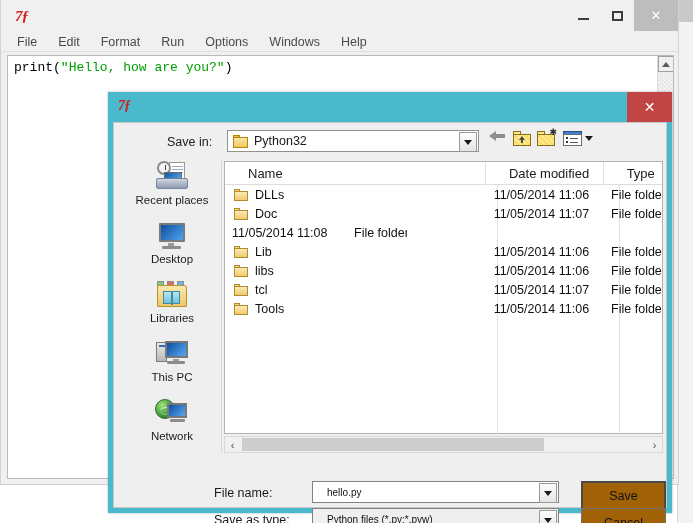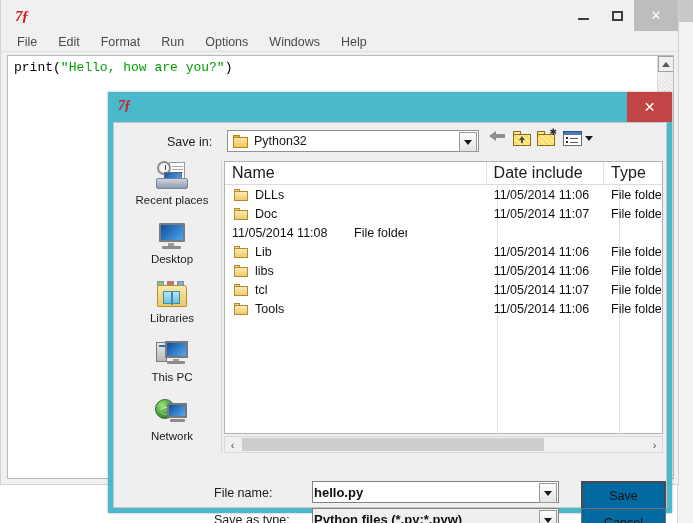--- a/index.html
+++ b/index.html
@@ -276,22 +276,22 @@
     display:block; width:0;height:0;
     border-left:5px solid transparent;border-right:5px solid transparent;
     border-bottom:5px solid #6b9fd2;
   }
   .fl-header {
     position:relative; height:23px; width:100%;
     background:#ffffff; border-bottom:1px solid #dcdcdc;
     display:flex; align-items:center;
   }
   .fl-col {
-    position:relative; font-size:16px; color:#1b1b1b;
-    height:23px; display:flex; align-items:center; padding-left:7px;
+    position:relative; font-size:13px; color:#1b1b1b;
+    height:23px; display:flex; align-items:center; padding-left:23px;
     border-right:1px solid #e2e2e2;
   }
   .col-name { width:272px; }
   .col-date { width:122px; }
   .col-type { width:60px; border-right:none; }
   .fl-rows { position:relative; }
   .fl-row { height:19px; display:flex; align-items:center; font-size:12.5px; color:#111; }
   .cell-name { width:272px; display:flex; align-items:center; padding-left:9px; }
   .cell-date { width:122px; padding-left:7px; }
   .cell-type { width:60px; padding-left:7px; white-space:nowrap; overflow:hidden; }
@@ -332,24 +332,24 @@
   .in-filename {
     position:absolute; left:198px; top:358px; width:247px; height:22px;
     background:#ffffff; border:1px solid #828282;
     display:flex; align-items:center;
   }
   .in-filetype {
     position:absolute; left:198px; top:385px; width:247px; height:22px;
     background:#efefef; border:1px solid #828282;
     display:flex; align-items:center;
   }
-  .in-text { margin-left:1px; font-size:13px; color:#111;font-weight:bold; }
+  .in-text { margin-left:14px; font-size:10px; color:#111; }
   .btn-save, .btn-cancel {
     position:absolute; left:467px; width:85px; height:30px;
-    background:#0369a1; border:1px solid #707070;
+    background:#a16207; border:1px solid #707070;
     display:flex; align-items:center; justify-content:center;
     font-size:12.5px; color:#111;
   }
   .btn-save { top:358px; border:2px solid #4a4a4a; }
   .btn-cancel { top:385px; }
 </style>
 </head>
 <body>
 
 <div id="root">
@@ -506,21 +506,21 @@
         </div>
       </div>
 
       <div class="sortmark" style="top:39px;">
           <i></i>
         </div>
 
       <div class="filelist">
         <div class="fl-header">
           <div class="fl-col col-name">Name</div>
-          <div class="fl-col col-date">Date include</div>
+          <div class="fl-col col-date">Date modified</div>
           <div class="fl-col col-type">Type</div>
         </div>
 
         <div class="fl-vdiv" style="left:272px; height:249px;"></div>
         <div class="fl-vdiv" style="left:394px; height:249px;"></div>
 
         <div class="fl-rows">
 
           <div class="fl-row">
             <span class="cell-name">

